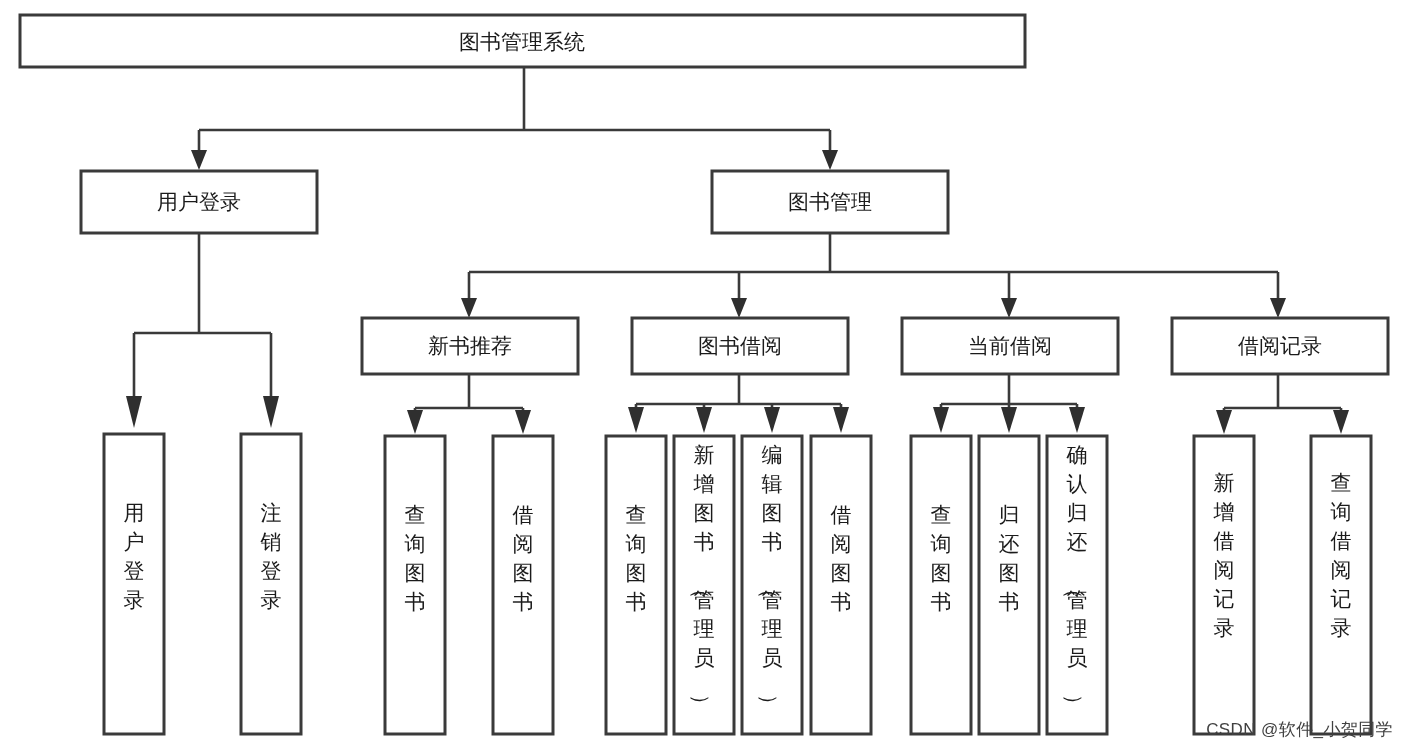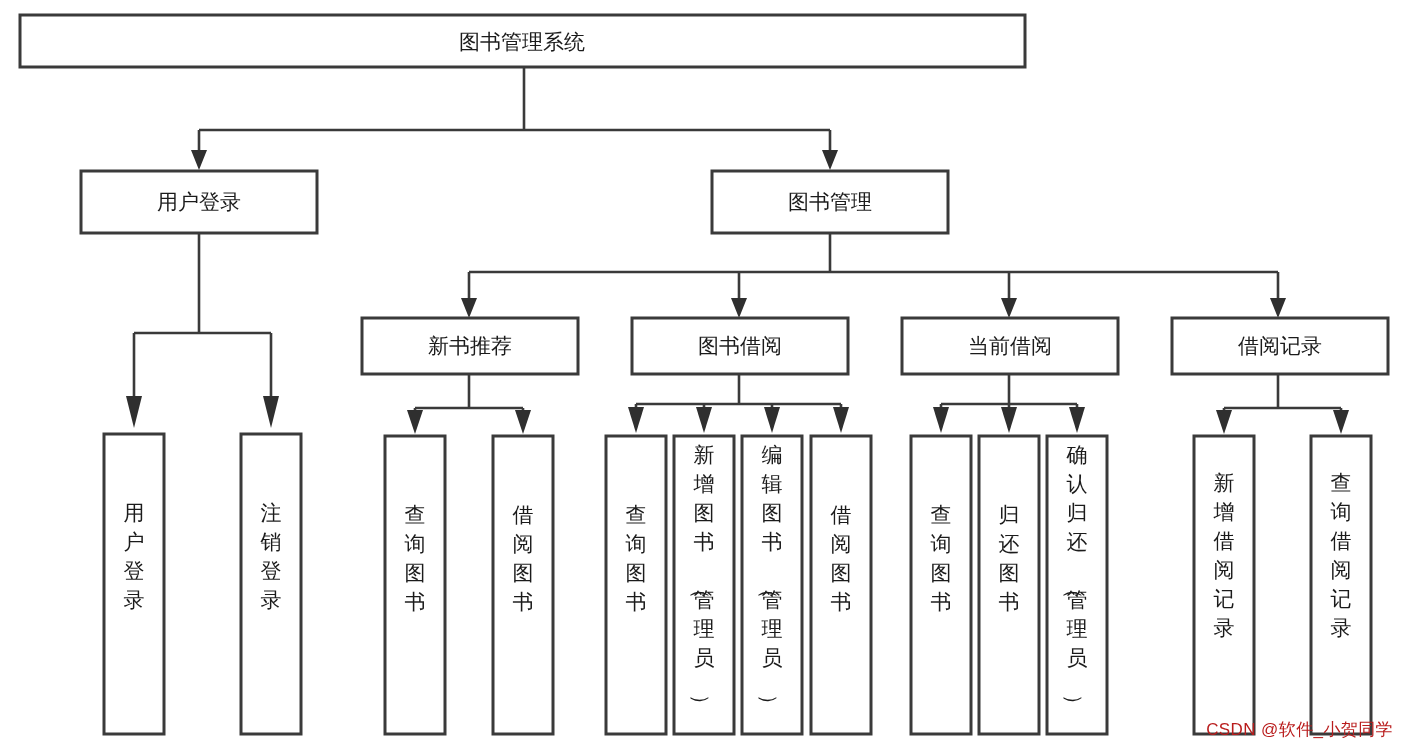--- a/index.html
+++ b/index.html
@@ -53,21 +53,21 @@
     font-size: 21px;
     fill: #1b1b1b;
     text-anchor: middle;
   }
   .watermark {
     position: absolute;
     right: 12px;
     bottom: 6px;
     font-family: "Liberation Sans", "DejaVu Sans", sans-serif;
     font-size: 17px;
-    color: #b91c1c;
+    color: #404040;
     white-space: nowrap;
     letter-spacing: 0.4px;
     pointer-events: none;
   }
 </style>
 </head>
 <body>
 
 <div id="diagram-root">
   <svg class="flow" viewBox="0 0 1405 747" xmlns="http://www.w3.org/2000/svg">

